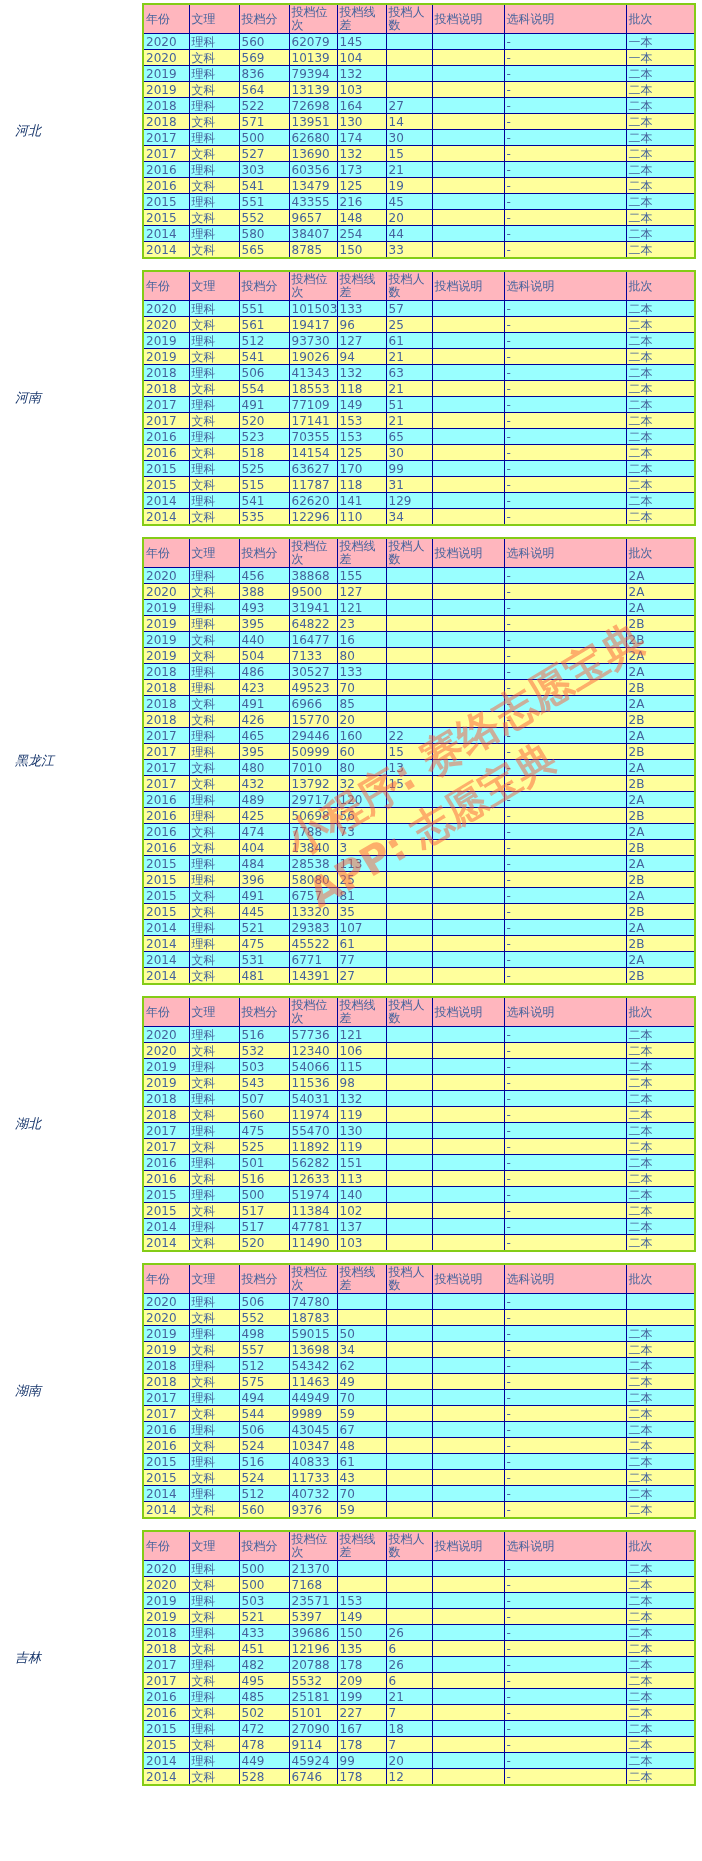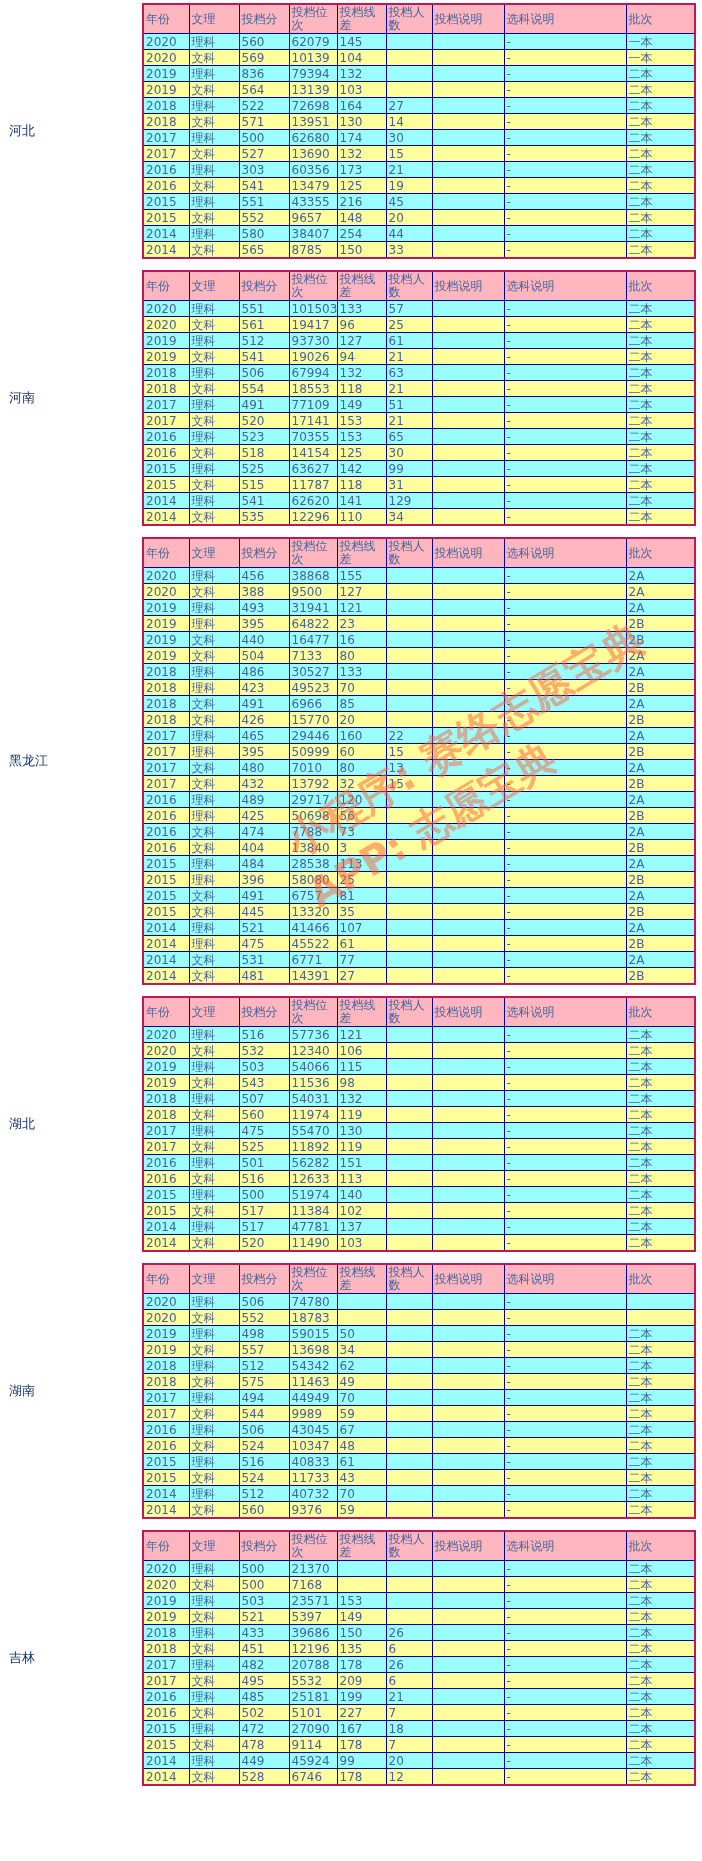--- a/index.html
+++ b/index.html
@@ -1,23 +1,23 @@
 <!DOCTYPE html>
 <html><head>
 <meta charset="utf-8">
 <style>
   html,body{margin:0;padding:0;background:#ffffff;}
   body{width:702px;height:1861px;position:relative;overflow:hidden;
        font-family:"DejaVu Sans","Liberation Sans",sans-serif;}
   .page{position:absolute;left:0;top:3px;width:702px;}
   .section{display:flex;align-items:center;margin-bottom:11px;}
-  .label-col{flex:none;width:142px;box-sizing:border-box;padding-left:9px;
-             font-size:13px;color:#16356b;}
+  .label-col{flex:none;width:142px;box-sizing:border-box;padding-left:15px;
+             font-size:13px;color:#16356b;font-style:italic;}
   table.score{flex:none;border-collapse:collapse;table-layout:fixed;width:552px;
-              border:2px solid #be185d;background:#7dd3fc;padding-left:12px;}
+              border:2px solid #84cc16;background:#7dd3fc;padding-left:12px;}
   col.c-year{width:46px}col.c-track{width:50px}col.c-score{width:50px}
   col.c-rank{width:48px}col.c-diff{width:49px}col.c-count{width:46px}
   col.c-note{width:72px}col.c-subject{width:122px}col.c-batch{width:69px}
   th,td{border:1px solid #000099;font-size:12px;font-weight:normal;
         color:#45639c;text-align:left;vertical-align:middle;
         padding:0 2px;overflow:hidden;white-space:normal;}
   th{background:#ffb6be;height:28px;line-height:13px;}
   td{height:15px;line-height:14px;white-space:nowrap;}
   tr.odd td{background:#99ffff;}
   tr.even td{background:#ffff9c;}
@@ -286,21 +286,21 @@
             <td>94</td>
             <td>21</td>
             <td></td>
             <td>-</td>
             <td>二本</td>
           </tr>
           <tr class="odd">
             <td>2018</td>
             <td>理科</td>
             <td>506</td>
-            <td>67994</td>
+            <td>41343</td>
             <td>132</td>
             <td>63</td>
             <td></td>
             <td>-</td>
             <td>二本</td>
           </tr>
           <tr class="even">
             <td>2018</td>
             <td>文科</td>
             <td>554</td>
@@ -353,21 +353,21 @@
             <td>30</td>
             <td></td>
             <td>-</td>
             <td>二本</td>
           </tr>
           <tr class="odd">
             <td>2015</td>
             <td>理科</td>
             <td>525</td>
             <td>63627</td>
-            <td>142</td>
+            <td>170</td>
             <td>99</td>
             <td></td>
             <td>-</td>
             <td>二本</td>
           </tr>
           <tr class="even">
             <td>2015</td>
             <td>文科</td>
             <td>515</td>
             <td>11787</td>
@@ -670,21 +670,21 @@
             <td>35</td>
             <td></td>
             <td></td>
             <td>-</td>
             <td>2B</td>
           </tr>
           <tr class="odd">
             <td>2014</td>
             <td>理科</td>
             <td>521</td>
-            <td>41466</td>
+            <td>29383</td>
             <td>107</td>
             <td></td>
             <td></td>
             <td>-</td>
             <td>2A</td>
           </tr>
           <tr class="even">
             <td>2014</td>
             <td>理科</td>
             <td>475</td>

